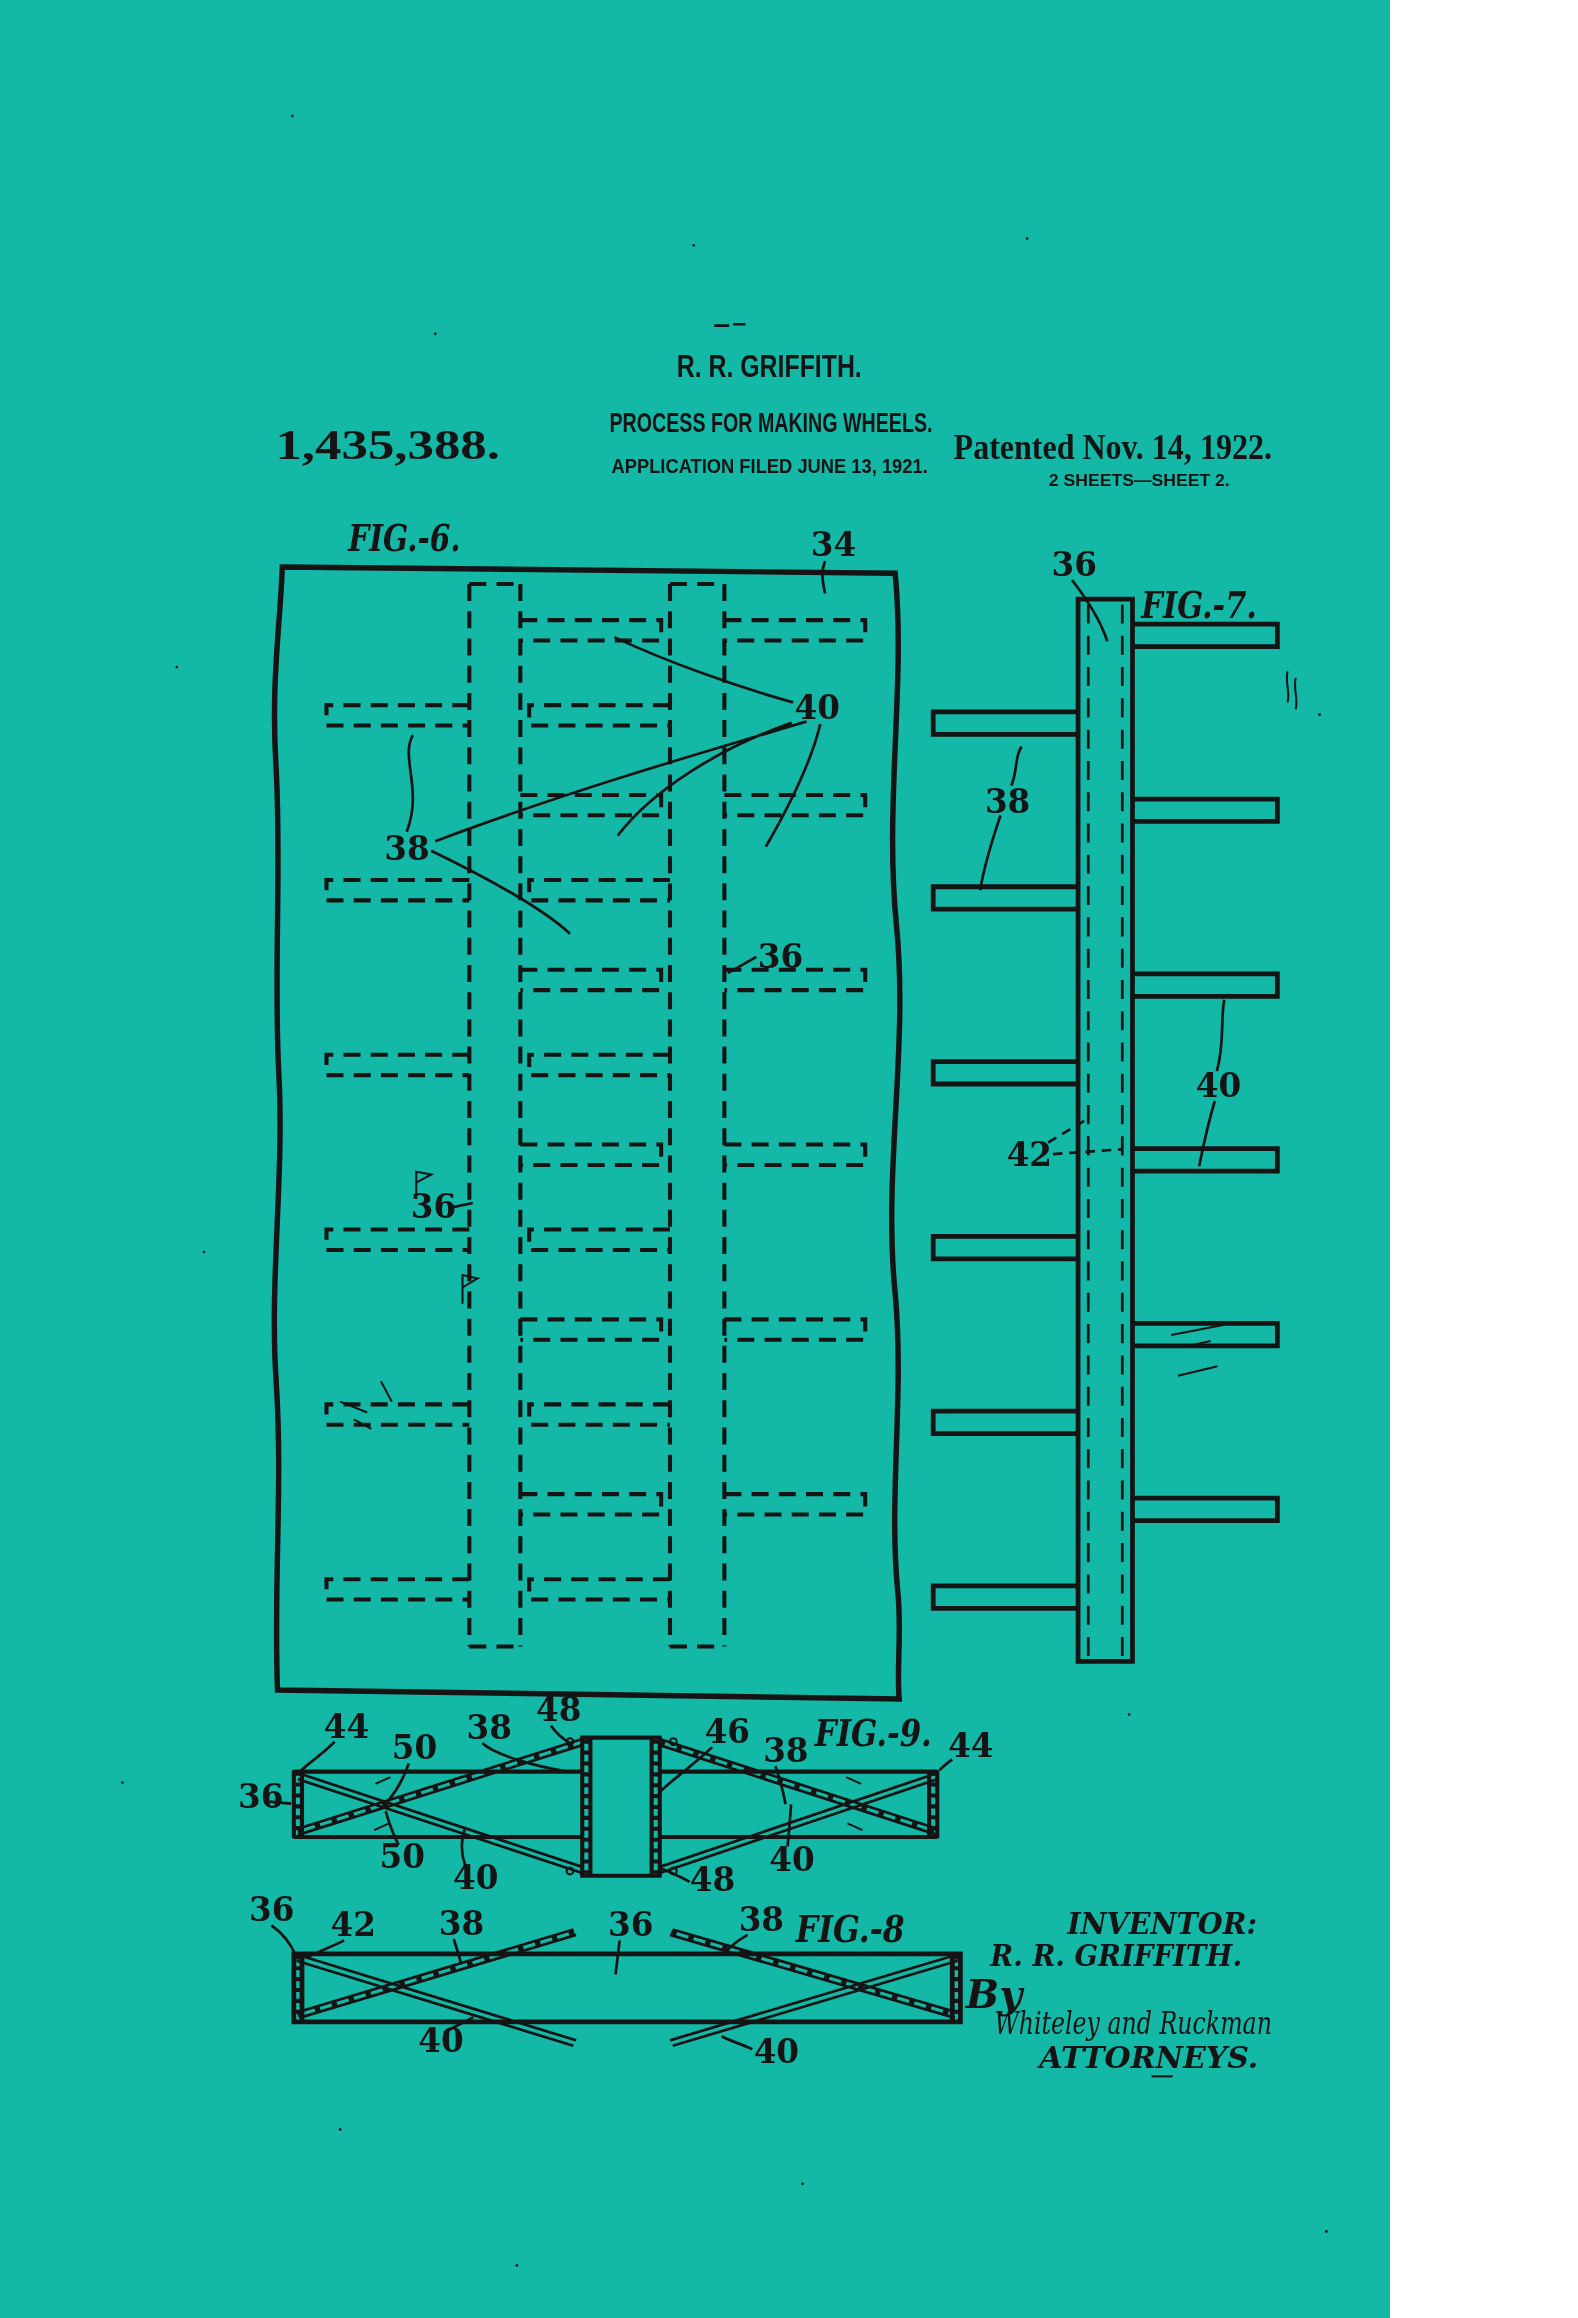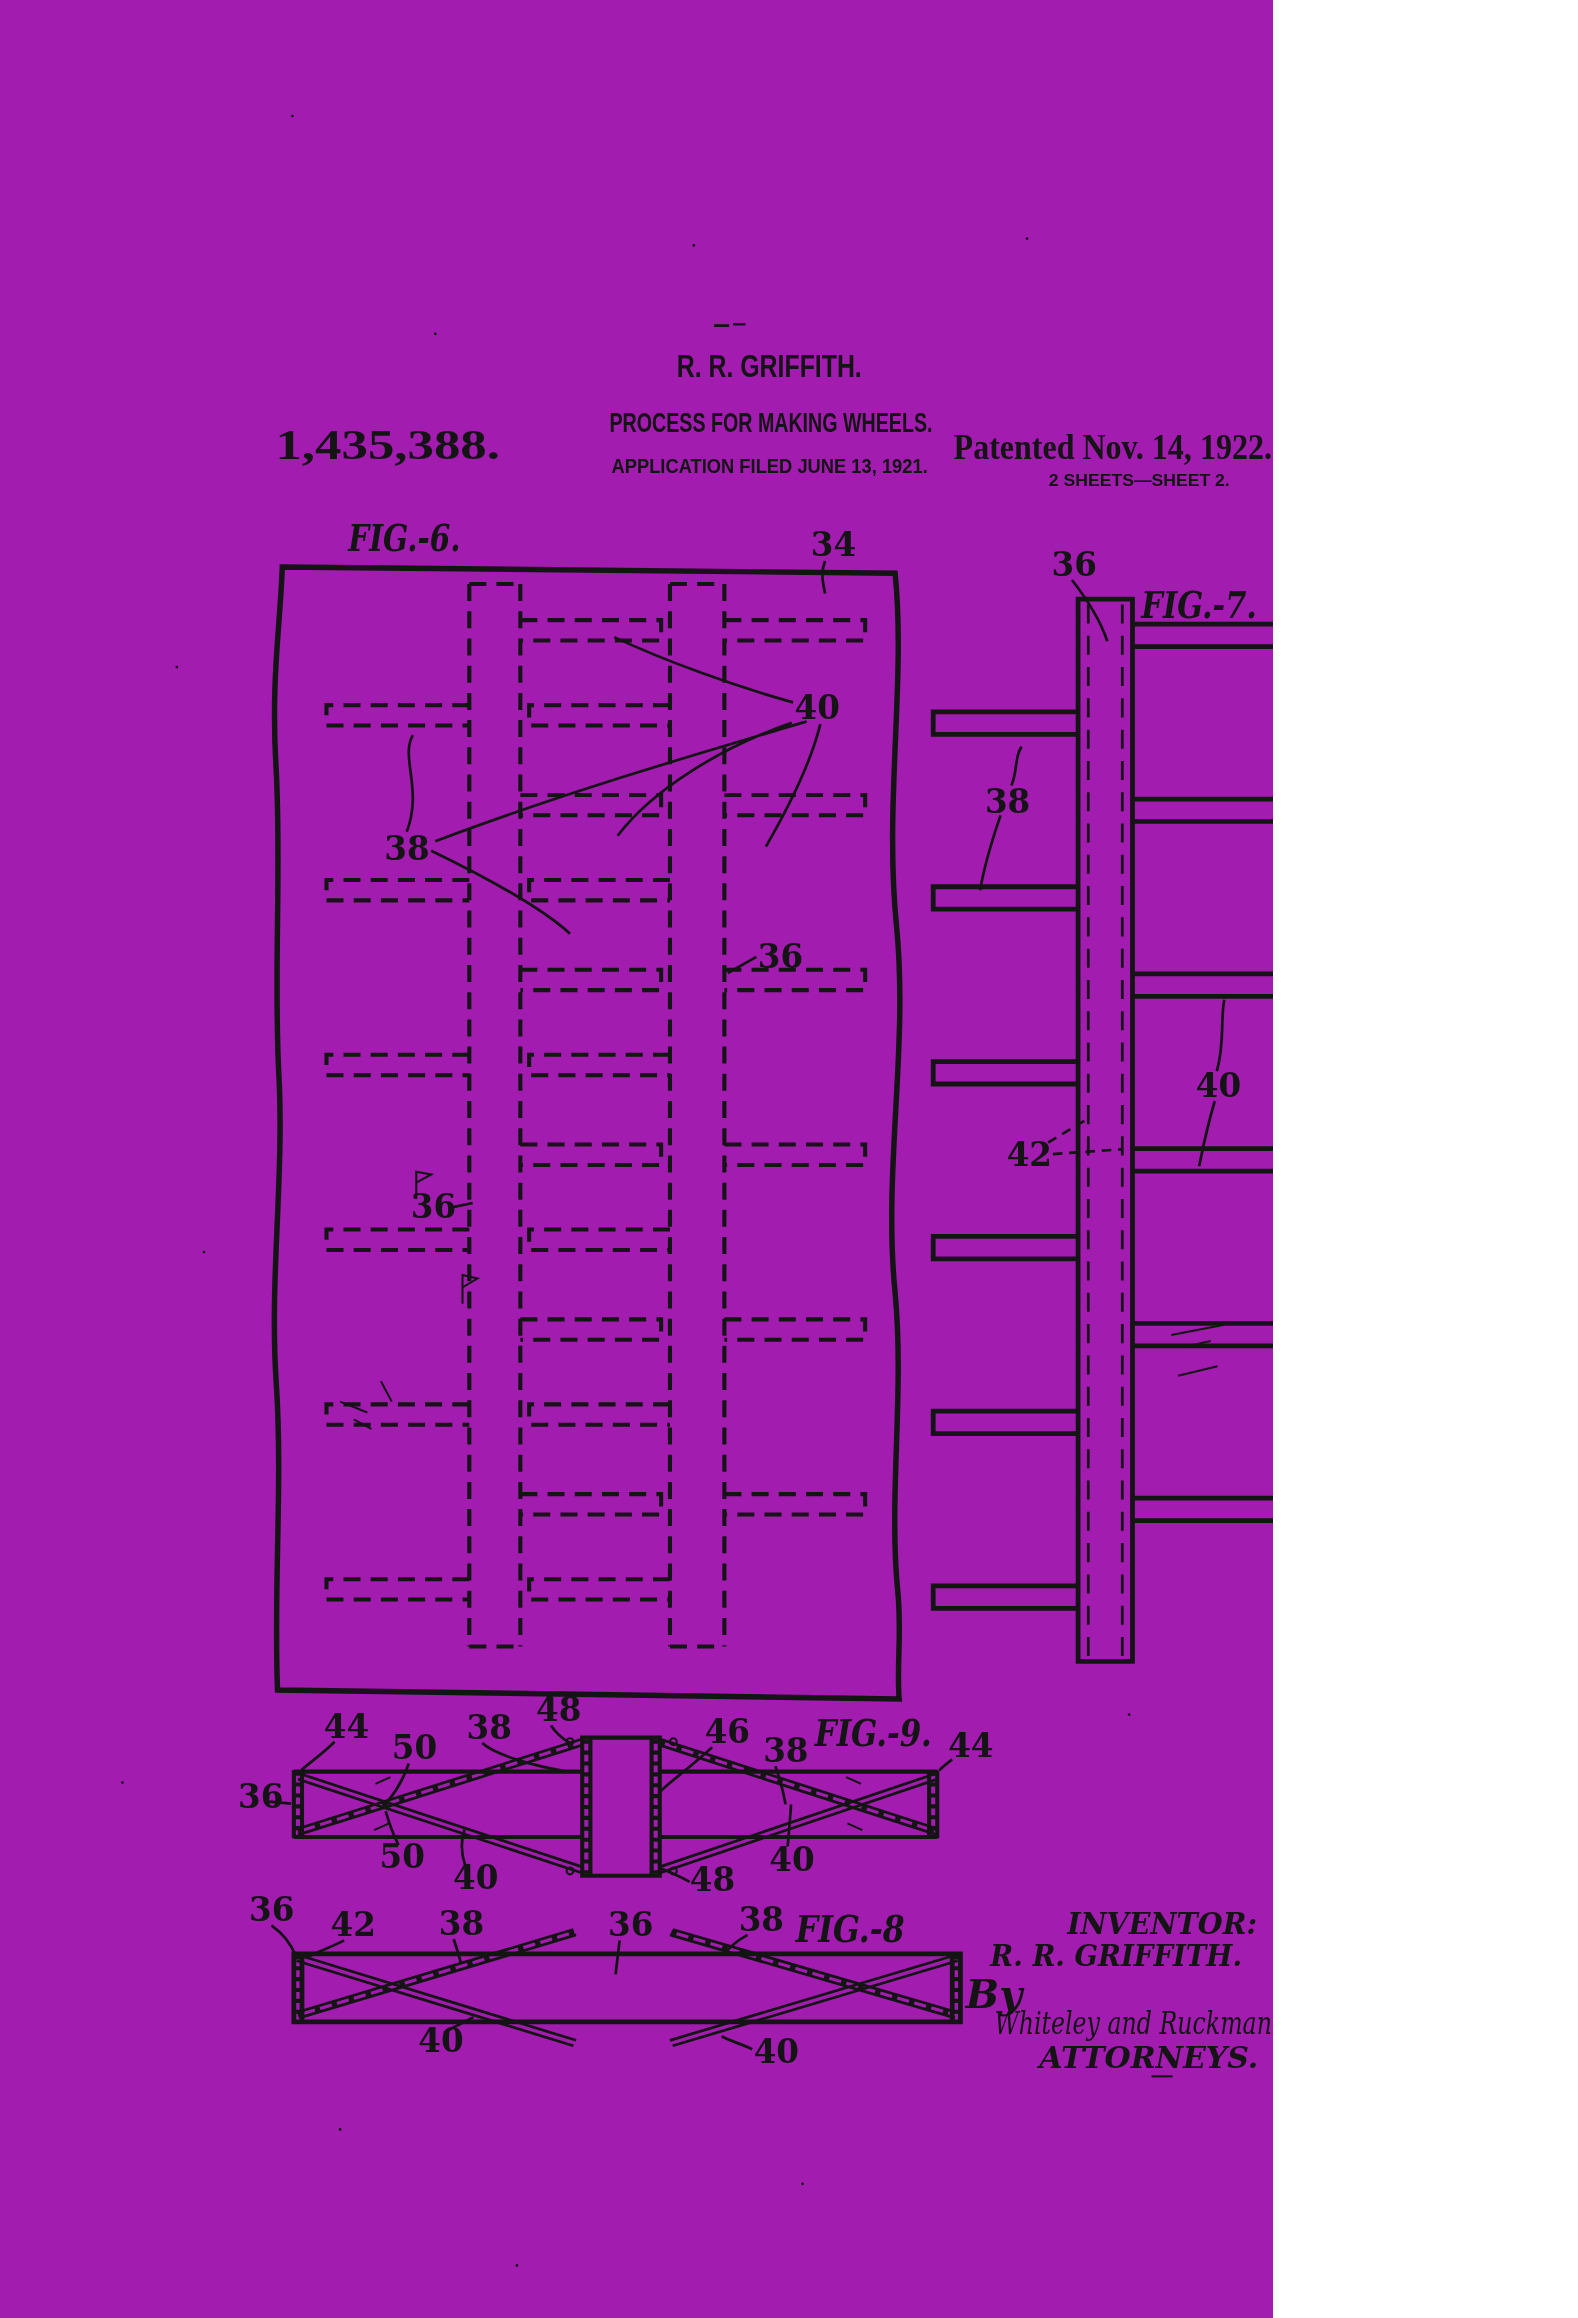--- a/index.html
+++ b/index.html
@@ -1,16 +1,16 @@
 <!DOCTYPE html>
 <html style="font-size:11px"><head>
 <meta charset="utf-8">
 <style>
   html,body { margin:0; padding:0; background:#ffffff; }
-  #page { position:relative; width:1273px; height:2319px; background:#a21caf; overflow:hidden; }
+  #page { position:relative; width:1390px; height:2319px; background:#14b8a6; overflow:hidden; }
   svg { position:absolute; left:0; top:0; }
   .ln   { fill:none; stroke:#141414; stroke-linecap:butt; stroke-linejoin:miter; }
   .t-goth  { font-family:"Liberation Sans",sans-serif; font-weight:bold; fill:#141414; }
   .t-serif { font-family:"Liberation Serif",serif; font-weight:bold; fill:#141414; }
   .t-hand  { font-family:"DejaVu Serif",serif; font-weight:bold; font-style:italic; fill:#141414; }
   .t-num   { font-family:"DejaVu Serif",serif; font-weight:bold; fill:#141414; font-size:48px; }
   .t-script{ font-family:"DejaVu Serif",serif; font-style:italic; fill:#141414; }
 </style>
 </head>
 <body>

